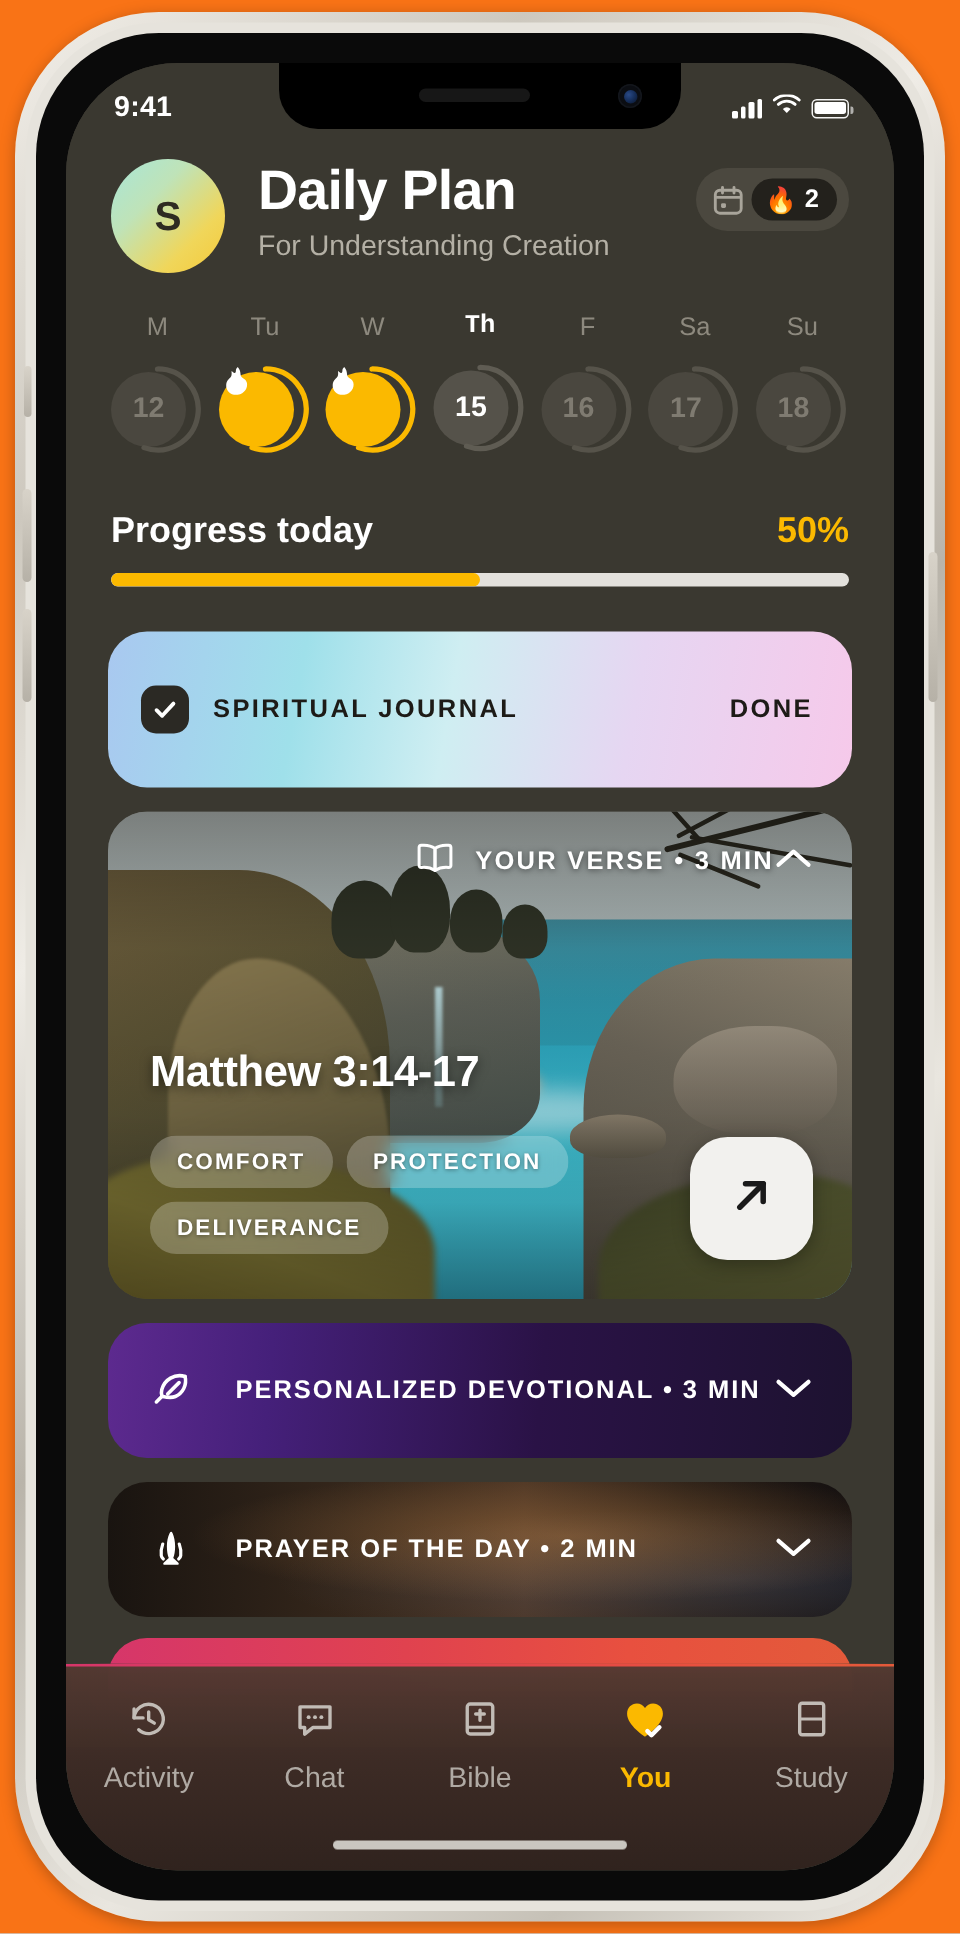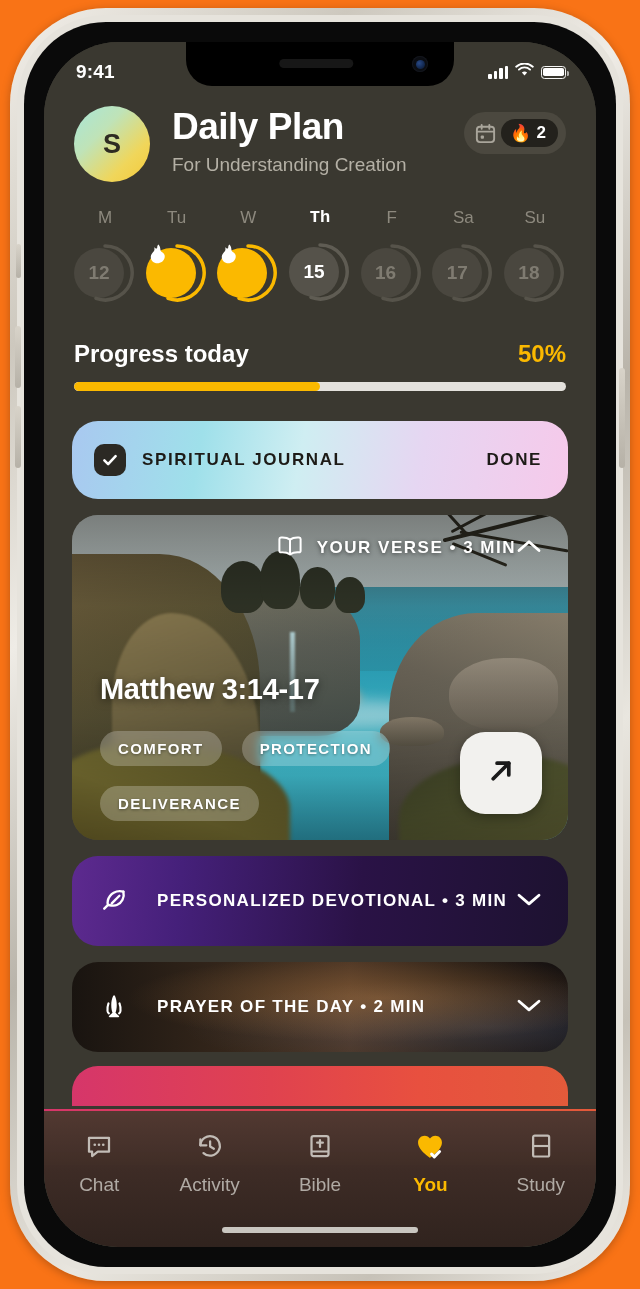--- a/index.html
+++ b/index.html
@@ -124,21 +124,21 @@
   .prog-row { display:flex; align-items:baseline; justify-content:space-between; }
   .prog-lbl { font-size:24px; font-weight:700; color:#fff; }
   .prog-val { font-size:24px; font-weight:800; color:#fbb900; }
   .prog-bar { margin-top:14px; height:9px; border-radius:5px; background:#e3e1dc; overflow:hidden; }
   .prog-fill { height:100%; border-radius:5px; background:#fbb900; }
 
   
   .cards { padding:30px 28px 0 28px; display:flex; flex-direction:column; gap:16px; }
 
   .card-journal {
-    height:78px; border-radius:26px; display:flex; align-items:center;
+    height:104px; border-radius:26px; display:flex; align-items:center;
     padding:0 26px 0 22px;
     background:linear-gradient(100deg,#a9c8f0 0%,#9fe0ea 26%,#cfeef2 46%,#e6d6f2 70%,#f6c9ea 100%);
   }
   .chk {
     width:32px; height:32px; border-radius:10px; background:#2b2924;
     display:flex; align-items:center; justify-content:center; flex:0 0 auto;
   }
   .journal-lbl { margin-left:16px; font-size:17px; font-weight:800; letter-spacing:1.6px; color:#1d1b17; flex:1 1 auto; }
   .journal-done { font-size:17px; font-weight:800; letter-spacing:1.6px; color:#1d1b17; }
 
@@ -201,21 +201,21 @@
   }
   .verse-head-l { display:flex; align-items:center; gap:13px; flex:1 1 auto;justify-content:flex-end; }
   .verse-head-t { font-size:17px; font-weight:800; letter-spacing:1.5px; color:#fff;
     text-shadow:0 1px 4px rgba(0,0,0,.55); }
   .verse-title {
     position:absolute; left:28px; top:158px; z-index:3;
     font-size:29px; font-weight:700; color:#fff; letter-spacing:-.3px;
     text-shadow:0 2px 8px rgba(0,0,0,.5);
   }
   .tags { position:absolute; left:28px; top:216px; z-index:3; width:360px;
-    display:flex; flex-wrap:wrap; gap:20px; }
+    display:flex; flex-wrap:wrap; gap:9px; }
   .tag {
     background:rgba(255,255,255,.24); backdrop-filter:blur(6px);
     border-radius:18px; padding:9px 18px;
     font-size:15px; font-weight:800; letter-spacing:1.4px; color:#fff;
     text-shadow:0 1px 3px rgba(0,0,0,.4);
   }
   .open-btn {
     position:absolute; right:26px; bottom:26px; z-index:4;
     width:82px; height:82px; border-radius:25px; background:#f2f1ee;
     display:flex; align-items:center; justify-content:center;
@@ -535,38 +535,38 @@
             </div>
 
             <div class="card-peek"></div>
           </div>
 
           <div class="tabbar">
 
             <div class="tab">
               <span>
                 <svg width="30" height="30" viewBox="0 0 24 24">
+                  <path d="M4.3 11.4a7.8 7.8 0 1 1 2.5 6.3" stroke="#c2bcb6" stroke-width="1.8" fill="none" stroke-linecap="round"></path>
+                  <path d="M4.3 6.6v4.8h4.8" stroke="#c2bcb6" stroke-width="1.8" fill="none" stroke-linecap="round" stroke-linejoin="round"></path>
+                  <path d="M12.1 8.2v4.2l3 1.8" stroke="#c2bcb6" stroke-width="1.8" fill="none" stroke-linecap="round" stroke-linejoin="round"></path>
+                </svg>
+              </span>
+              <span class="tab-lbl">Activity</span>
+            </div>
+
+            <div class="tab">
+              <span>
+                <svg width="30" height="30" viewBox="0 0 24 24">
                   <path d="M4 5.5h16v11H11l-4.5 3.6v-3.6H4z" stroke="#c2bcb6" stroke-width="1.8" fill="none" stroke-linejoin="round"></path>
                   <circle cx="8.6" cy="11" r="1.05" fill="#c2bcb6"></circle>
                     <circle cx="12" cy="11" r="1.05" fill="#c2bcb6"></circle>
                     <circle cx="15.4" cy="11" r="1.05" fill="#c2bcb6"></circle>
                 </svg>
               </span>
               <span class="tab-lbl">Chat</span>
-            </div>
-
-            <div class="tab">
-              <span>
-                <svg width="30" height="30" viewBox="0 0 24 24">
-                  <path d="M4.3 11.4a7.8 7.8 0 1 1 2.5 6.3" stroke="#c2bcb6" stroke-width="1.8" fill="none" stroke-linecap="round"></path>
-                  <path d="M4.3 6.6v4.8h4.8" stroke="#c2bcb6" stroke-width="1.8" fill="none" stroke-linecap="round" stroke-linejoin="round"></path>
-                  <path d="M12.1 8.2v4.2l3 1.8" stroke="#c2bcb6" stroke-width="1.8" fill="none" stroke-linecap="round" stroke-linejoin="round"></path>
-                </svg>
-              </span>
-              <span class="tab-lbl">Activity</span>
             </div>
 
             <div class="tab">
               <span>
                 <svg width="30" height="30" viewBox="0 0 24 24">
                   <rect x="5.2" y="4" width="13.6" height="16" rx="1.6" stroke="#c2bcb6" stroke-width="1.8" fill="none"></rect>
                   <path d="M5.2 16.4h13.6" stroke="#c2bcb6" stroke-width="1.6"></path>
                   <path d="M12 7.3v5.4M9.7 9.3h4.6" stroke="#c2bcb6" stroke-width="1.8" stroke-linecap="round"></path>
                 </svg>
               </span>

